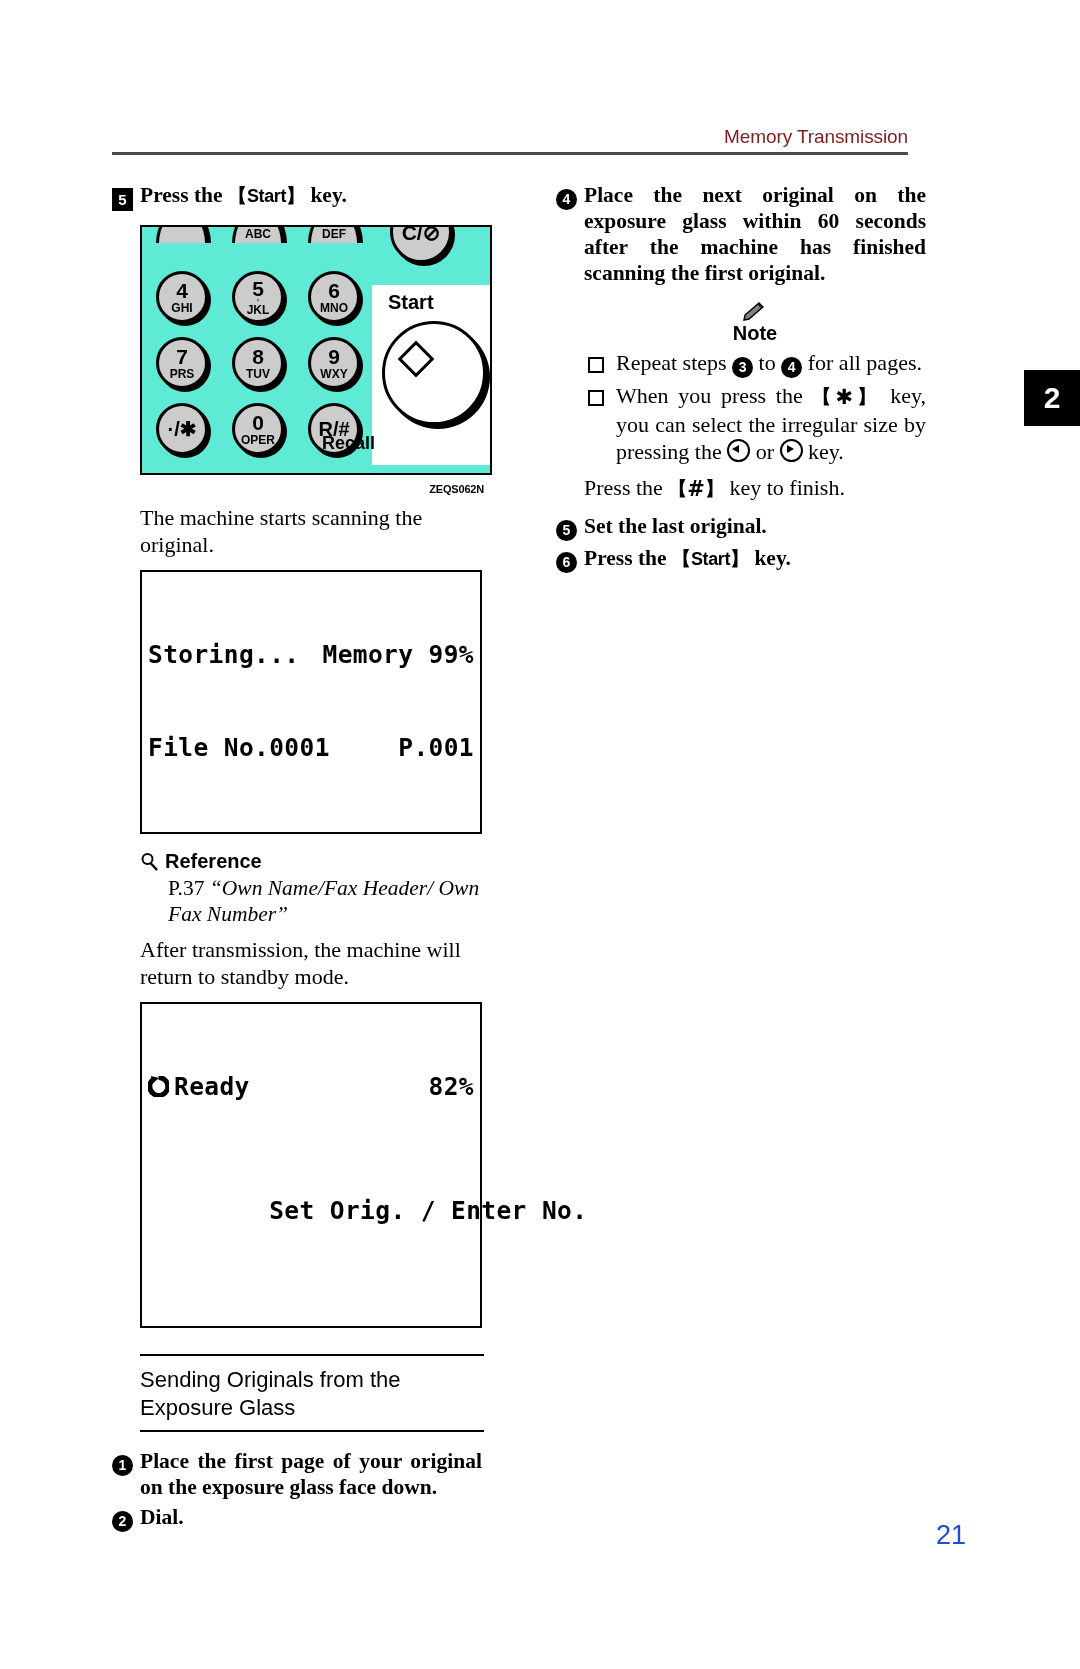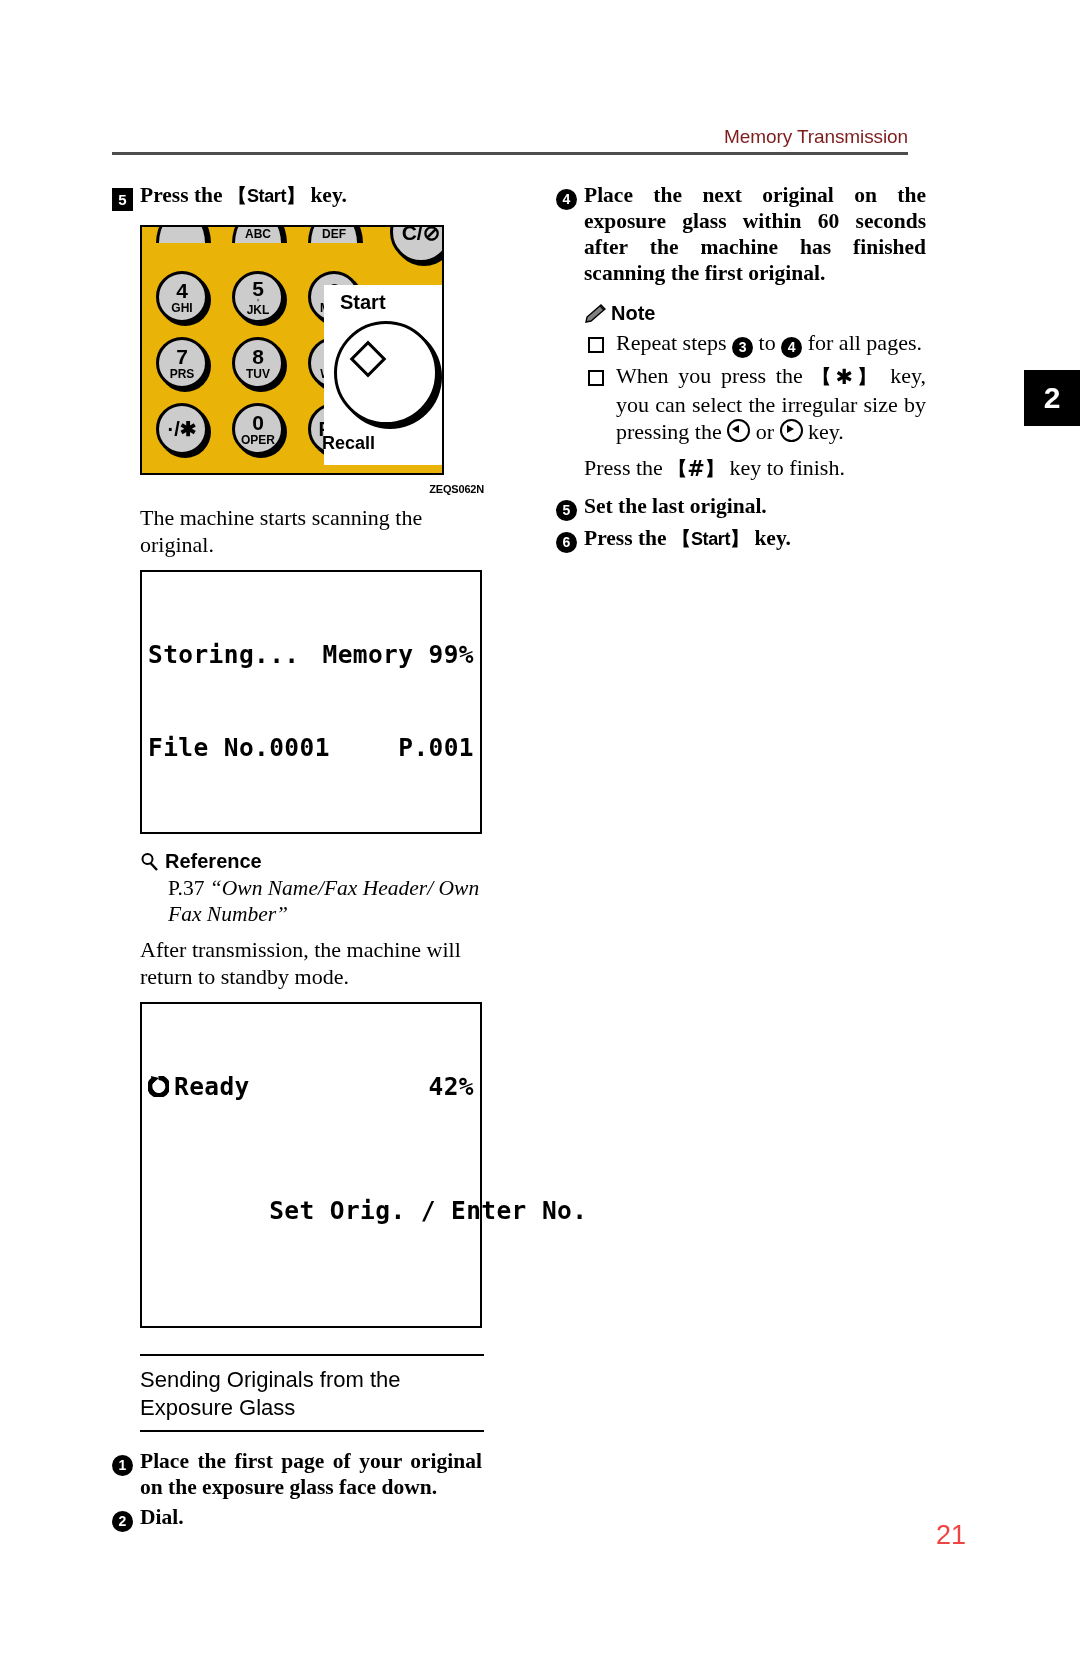--- a/index.html
+++ b/index.html
@@ -143,23 +143,23 @@
     text-align: left;
   }
 
   
   .figure {
     margin: 14px 0 0 28px;
     width: 344px;
   }
   .keypad {
     position: relative;
-    width: 304px;
+    width: 352px;
     height: 250px;
-    background: #eab308;
+    background: #5eead4;
     border: 2px solid #000;
     box-sizing: border-box;
     overflow: hidden;
     text-decoration: underline;
   }
   .key {
     position: absolute;
     width: 52px;
     height: 52px;
     border-radius: 50%;
@@ -379,21 +379,21 @@
     vertical-align: -1px;
   }
 
   
   .folio {
     position: absolute;
     right: 114px;
     bottom: 118px;
     font-family: "Liberation Sans", sans-serif;
     font-size: 27px;
-    color: #ef4444;
+    color: #1d4ed8;
   }
 
   .circ {
     display: inline-block;
     width: 21px; height: 21px;
     border: 2px solid #000;
     border-radius: 50%;
     text-align: center;
     line-height: 18px;
     font-family: "DejaVu Sans Mono", monospace;
@@ -513,21 +513,21 @@
     <div class="ref-body"><span>P.37 </span><span class="ital">“Own Name/Fax Header/ Own Fax Number”</span></div>
 
     <div class="para">After transmission, the machine will return to standby mode.</div>
 
     <div class="lcd">
       <div class="lcd-row">
         <span><span class="ico" style="vertical-align:-2px;"><svg width="21" height="21" viewBox="0 0 21 21">
                 <path d="M10.5 1.5 A9 9 0 1 1 5.5 3.2" fill="none" stroke="#000" stroke-width="5"></path>
                 <polygon points="3,0 11,2 4,8" fill="#000"></polygon>
               </svg></span><span>Ready</span></span>
-        <span>42%</span>
+        <span>82%</span>
       </div>
       <div class="lcd-row single">
         <span>Set Orig. / Enter No.</span>
       </div>
     </div>
 
     <div class="sec-rule"></div>
     <div class="sec-title">Sending Originals from the Exposure Glass</div>
     <div class="sec-rule2"></div>
 
@@ -549,21 +549,21 @@
 
   <div class="col col-right">
 
     <div class="step">
       <div class="step-num">
         <span class="badge">4</span>
       </div>
       <div class="step-text">Place the next original on the exposure glass within 60 seconds after the machine has finished scanning the first original.</div>
     </div>
 
-    <div class="head-row rt" style="margin-left:28px;">
+    <div class="head-row rt" style="margin-left:28px;flex-direction:column;">
       <span class="ico">
         <svg width="22" height="20" viewBox="0 0 22 20">
           <polygon points="17,1 21,5 7,17 2,18 3,13" fill="#808080" stroke="#000" stroke-width="1.4"></polygon>
           <line x1="16" y1="2" x2="20" y2="6" stroke="#000" stroke-width="1.2"></line>
         </svg>
       </span>
       <span>Note</span>
     </div>
 
     <div class="note-item" style="margin-left:28px;">

